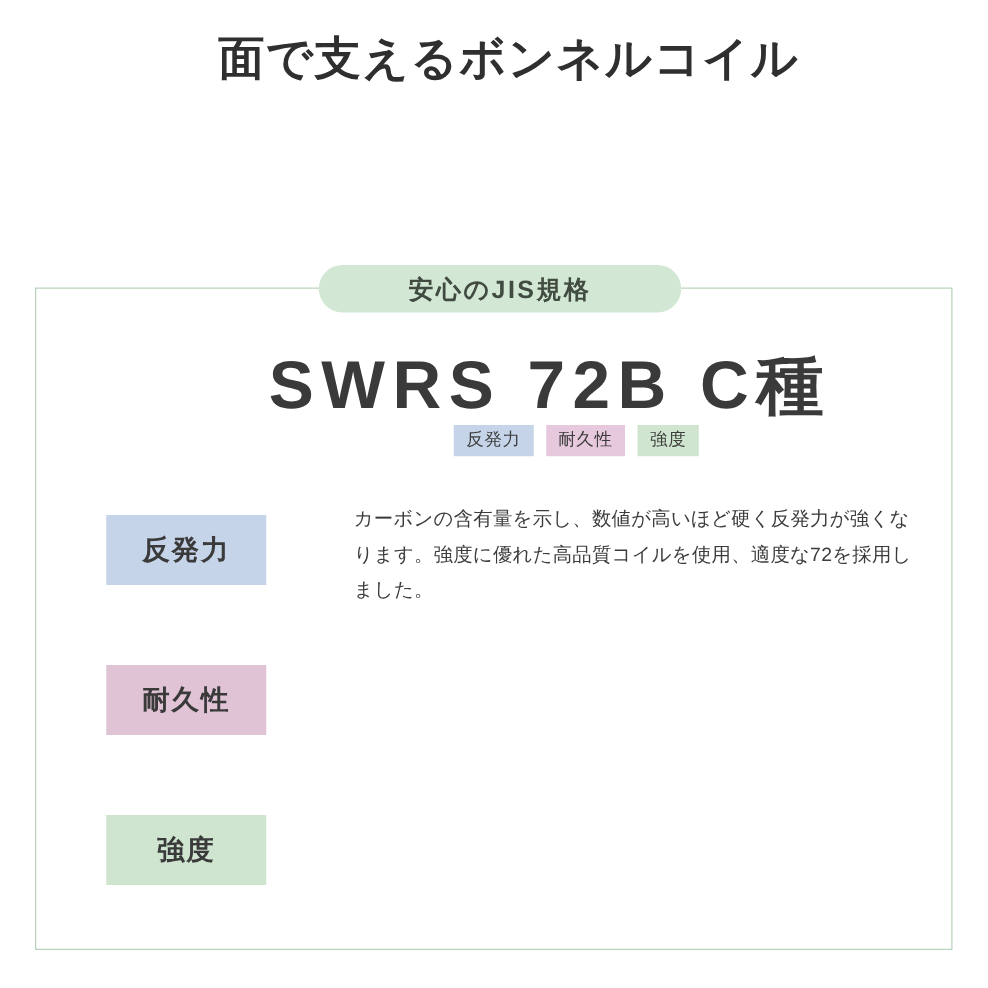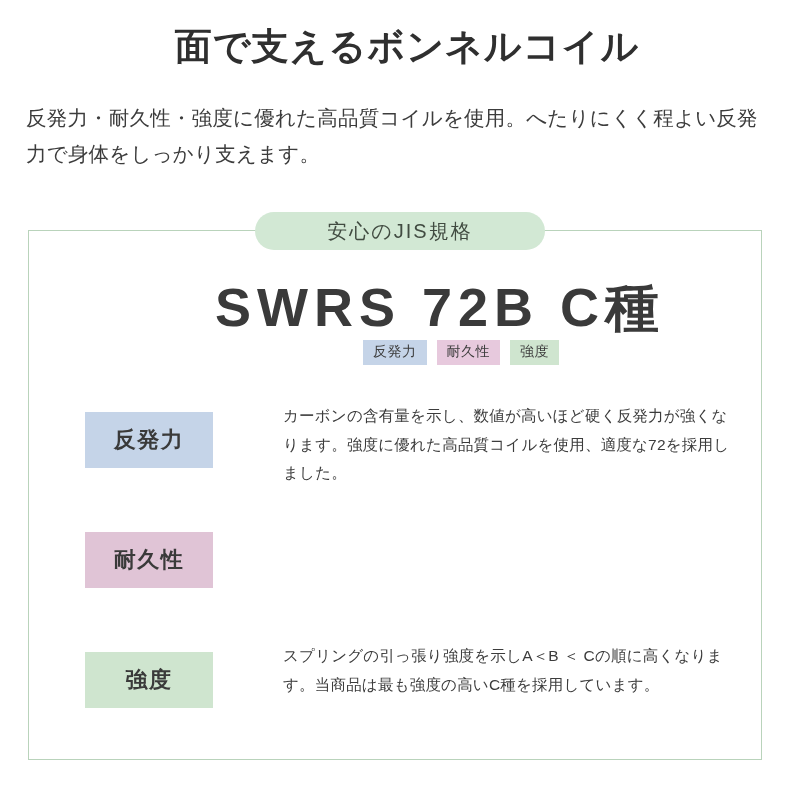--- a/index.html
+++ b/index.html
@@ -60,21 +60,21 @@
   .panel-title {
     position: absolute;
     left: 255px;
     top: 212px;
     width: 290px;
     height: 38px;
     background: #d2e8d4;
     border-radius: 19px;
     color: #414b41;
     font-size: 20px;
-    font-weight: normal;
+    font-weight: bold;
     letter-spacing: 2px;
     display: flex;
     align-items: center;
     justify-content: center;
     box-sizing: border-box;
   }
 
   
   .spec {
     position: absolute;
@@ -156,21 +156,20 @@
     letter-spacing: 0.2px;
   }
 </style>
 </head>
 <body>
 
 <div class="page">
 
   <div class="headline">面で支えるボンネルコイル</div>
 
-  <div class="lead">反発力・耐久性・強度に優れた高品質コイルを使用。へたりにくく程よい反発力で身体をしっかり支えます。</div>
 
   <div class="panel"></div>
 
   <div class="panel-title">安心のJIS規格</div>
 
   <div class="spec">
     <div class="spec-line">SWRS 72B C種</div>
     <div class="spec-tags">
       <span class="tag blue">反発力</span>
       <span class="tag pink">耐久性</span>
@@ -182,16 +181,15 @@
     <div class="chip blue">反発力</div>
     <div class="desc">カーボンの含有量を示し、数値が高いほど硬く反発力が強くなります。強度に優れた高品質コイルを使用、適度な72を採用しました。</div>
   </div>
 
   <div class="row row-2">
     <div class="chip pink">耐久性</div>
   </div>
 
   <div class="row row-3">
     <div class="chip green">強度</div>
-    <div class="desc">スプリングの引っ張り強度を示しA＜B ＜ Cの順に高くなります。当商品は最も強度の高いC種を採用しています。</div>
   </div>
 
 </div>
 
 </body></html>

